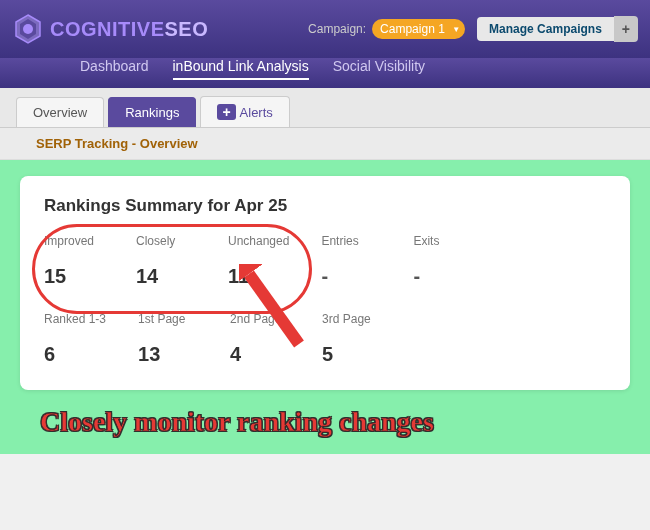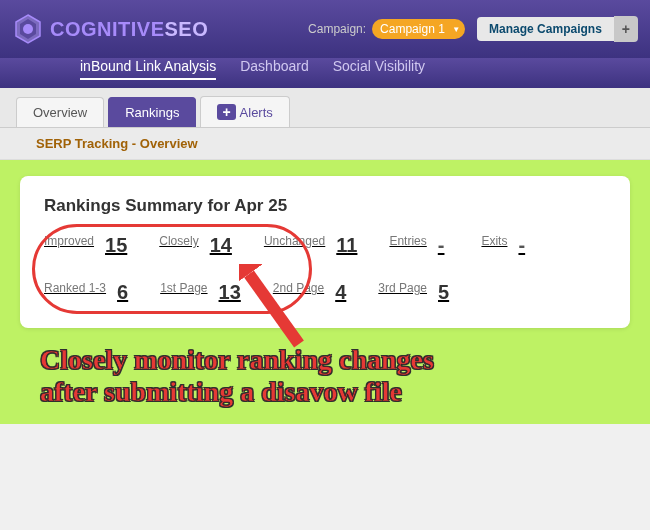--- a/index.html
+++ b/index.html
@@ -188,21 +188,21 @@
       background: #ebebeb;
       padding: 8px 36px;
       font-size: 13px;
       color: #a16207;
       font-weight: bold;
       border-bottom: 1px solid #ddd;
     }
 
     
     .main-content {
-      background: #bef264;
+      background: #86efac;
       padding: 16px 20px;
     }
 
     
     .card {
       background: white;
       border-radius: 8px;
       padding: 20px 24px 24px 24px;
       box-shadow: 0 1px 4px rgba(0,0,0,0.1);
     }
@@ -231,24 +231,23 @@
     }
 
     .stats-row {
       display: flex;
       gap: 32px;
       margin-bottom: 24px;
     }
 
     .stat-item {
       display: flex;
-      flex-direction: row;
-      gap: 11px;
+      flex-direction: column;
+      gap: 17px;
       min-width: 60px;
-      text-decoration: underline;
     }
 
     .stat-label {
       font-size: 12px;
       color: #777;
       font-weight: normal;
     }
 
     .stat-value {
       font-size: 20px;
@@ -307,22 +306,22 @@
           <option>Campaign 1</option>
         </select>
       </div>
     </div>
     <button class="manage-btn">Manage Campaigns</button>
     <button class="manage-btn-plus">+</button>
   </div>
 </div>
 
 <div class="nav-links">
+  <a class="nav-link">Dashboard</a>
   <a class="nav-link active">inBound Link Analysis</a>
-  <a class="nav-link">Dashboard</a>
   <a class="nav-link">Social Visibility</a>
 </div>
 
 <div class="tabs-bar">
   <div class="tab inactive">
     <span>Overview</span>
   </div>
   <div class="tab active">
     <span>Rankings</span>
   </div>
@@ -395,15 +394,14 @@
         <div class="stat-item">
           <span class="stat-label">3rd Page</span>
           <span class="stat-value">5</span>
         </div>
       </div>
     </div>
   </div>
 
   <div class="bottom-text">
     <div class="big-red-text">Closely monitor ranking changes</div>
-    <div class="big-red-text">after submitting a disavow file</div>
   </div>
 </div>
 
 </body></html>

